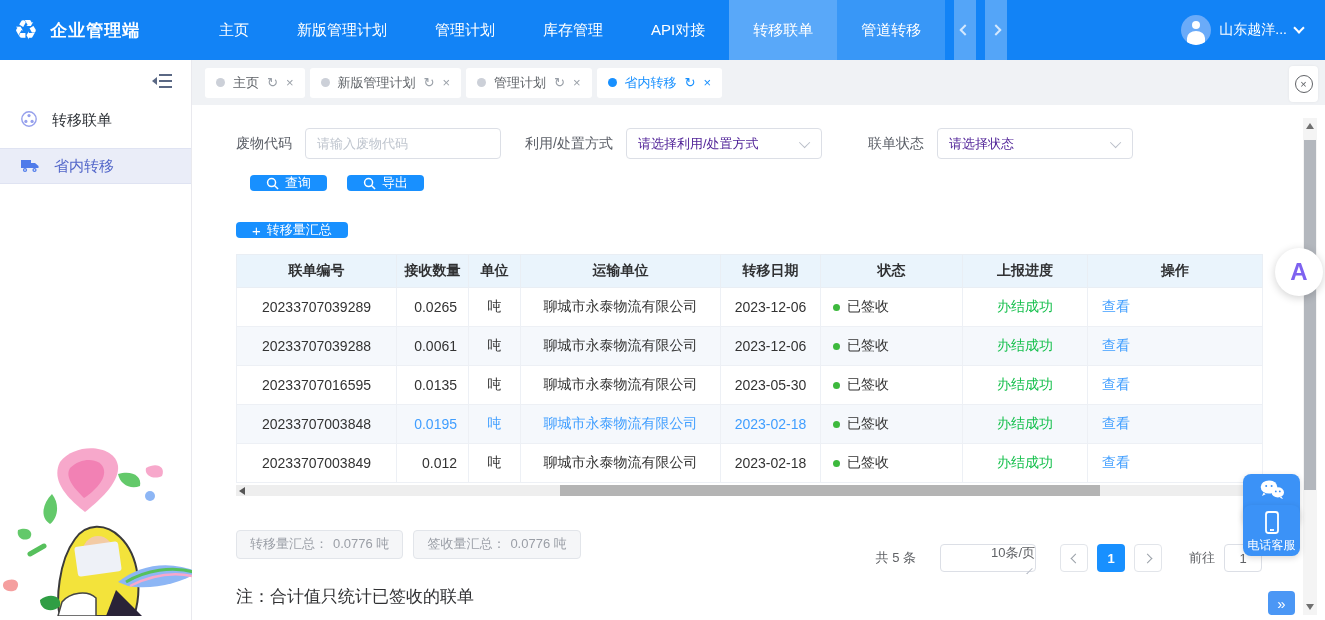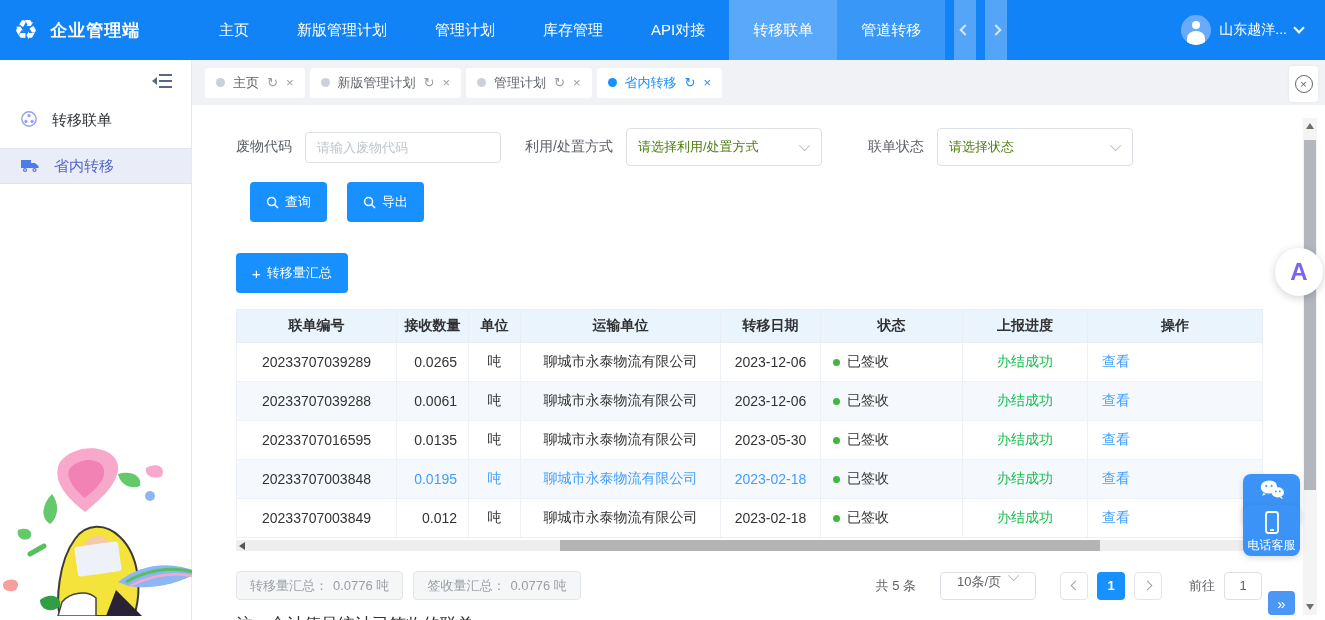--- a/index.html
+++ b/index.html
@@ -48,26 +48,26 @@
   .close-all { position:absolute; top:6px; right:7px; width:29px; height:36px; background:#fff; border-radius:4px; display:flex; align-items:center; justify-content:center; cursor:pointer; box-shadow:0 0 3px rgba(0,0,0,0.06); }
   .close-all .circ { width:18px; height:18px; border:1px solid #606266; border-radius:50%; display:flex; align-items:center; justify-content:center; font-size:11px; color:#606266; }
 
   
   .content { position:absolute; top:45px; left:0; right:0; bottom:0; background:#fff; padding:23px 0 0 44px; }
 
   .filter-row { display:flex; align-items:center; }
   .f-label { font-size:14px; color:#5a5e66; margin-right:13px; white-space:nowrap; }
   .f-input { width:196px; height:31px; border:1px solid #dcdfe6; border-radius:4px; padding:0 11px; font-size:13px; color:#333; font-family:inherit; }
   .f-input::placeholder { color:#bfc5ce; }
-  .f-select { width:196px; height:38px; border:1px solid #dcdfe6; border-radius:4px; padding:0 11px; font-size:13px; color:#4d7c0f; display:flex; align-items:center; justify-content:space-between; cursor:pointer; background:#fff; }
+  .f-select { width:196px; height:31px; border:1px solid #dcdfe6; border-radius:4px; padding:0 11px; font-size:13px; color:#4c1d95; display:flex; align-items:center; justify-content:space-between; cursor:pointer; background:#fff; }
   .sel-chev { width:8px; height:8px; border-left:1.6px solid #b9bec8; border-bottom:1.6px solid #b9bec8; transform:rotate(-45deg) translateY(-2px); }
   .gap1 { width:24px; } .gap2 { width:46px; }
 
   .btn-row { display:flex; gap:20px; margin:16px 0 0 14px; }
-  .btn { height:40px; background:#1890ff; color:#fff; border:none; border-radius:4px; font-size:13px; padding:0 16px; display:flex; align-items:center; gap:6px; cursor:pointer; font-family:inherit; }
+  .btn { height:16px; background:#1890ff; color:#fff; border:none; border-radius:4px; font-size:13px; padding:0 16px; display:flex; align-items:center; gap:6px; cursor:pointer; font-family:inherit; }
   .add-row { margin-top:31px; }
   .plus-glyph { font-size:15px; line-height:1; }
 
   
   .tbl { margin-top:16px; width:1026px; border-collapse:collapse; table-layout:fixed; font-size:14px; }
   .tbl th { background:#eaf4fc; color:#303133; font-weight:bold; height:33px; border:1px solid #e9eef4; text-align:center; }
   .tbl td { height:39px; border:1px solid #edf0f5; color:#333; text-align:center; overflow:hidden; white-space:nowrap; }
   .tbl tr.stripe td { background:#f5f8fc; }
   .c-qty { text-align:right !important; padding-right:11px; }
   .c-status { text-align:left !important; padding-left:12px; }
@@ -78,23 +78,23 @@
   tr.hl .c-qty, tr.hl .c-unit, tr.hl .c-trans, tr.hl .c-date { color:#409eff; }
 
   .h-scroll { width:1026px; height:11px; background:#eeeeee; margin-top:2px; position:relative; }
   .h-thumb { position:absolute; left:324px; top:0; width:540px; height:11px; background:#b4b4b4; cursor:pointer; }
   .h-arrow-left { position:absolute; left:3px; top:2px; width:0; height:0; border-top:4px solid transparent; border-bottom:4px solid transparent; border-right:6px solid #555; cursor:pointer; }
 
   
   .foot-row { width:1026px; margin-top:20px; display:flex; align-items:center; justify-content:space-between; }
   .pills { display:flex; gap:10px; }
   .pill { height:29px; background:#f5f6f8; border:1px solid #e2e5ea; border-radius:4px; display:flex; align-items:center; padding:0 13px; font-size:13px; color:#9a9ea6; gap:5px; white-space:nowrap; }
-  .pager { display:flex; align-items:center; font-size:13px; color:#606266; }
+  .pager { display:flex; align-items:center; font-size:13px; color:#606266;margin-top:28px; }
   .pg-total { margin-right:24px; }
-  .pg-size { width:96px; height:28px; border:1px solid #dcdfe6; border-radius:4px; display:flex; align-items:flex-start; justify-content:center; gap:10px; color:#606266; cursor:pointer; margin-right:24px; }
+  .pg-size { width:96px; height:28px; border:1px solid #dcdfe6; border-radius:4px; display:flex; align-items:flex-end; justify-content:center; gap:10px; color:#606266; cursor:pointer; margin-right:24px;flex-direction:column; }
   .pg-btn { width:28px; height:28px; border:1px solid #e2e5ea; border-radius:4px; background:#fff; display:flex; align-items:center; justify-content:center; cursor:pointer; margin-right:9px; }
   .pg-btn .chevp { width:7px; height:7px; border-left:1.6px solid #9aa0a8; border-bottom:1.6px solid #9aa0a8; }
   .chevp.l { transform:rotate(45deg); margin-left:2px; }
   .chevp.r { transform:rotate(-135deg); margin-right:2px; }
   .pg-cur { width:28px; height:28px; border-radius:4px; background:#1890ff; color:#fff; font-weight:bold; display:flex; align-items:center; justify-content:center; cursor:pointer; margin-right:9px; }
   .pg-goto { margin-left:18px; margin-right:9px; }
   .pg-input { width:38px; height:28px; border:1px solid #dcdfe6; border-radius:4px; text-align:center; font-size:13px; color:#606266; font-family:inherit; }
 
   .note { margin-top:13px; font-size:17px; color:#303133; }
 

